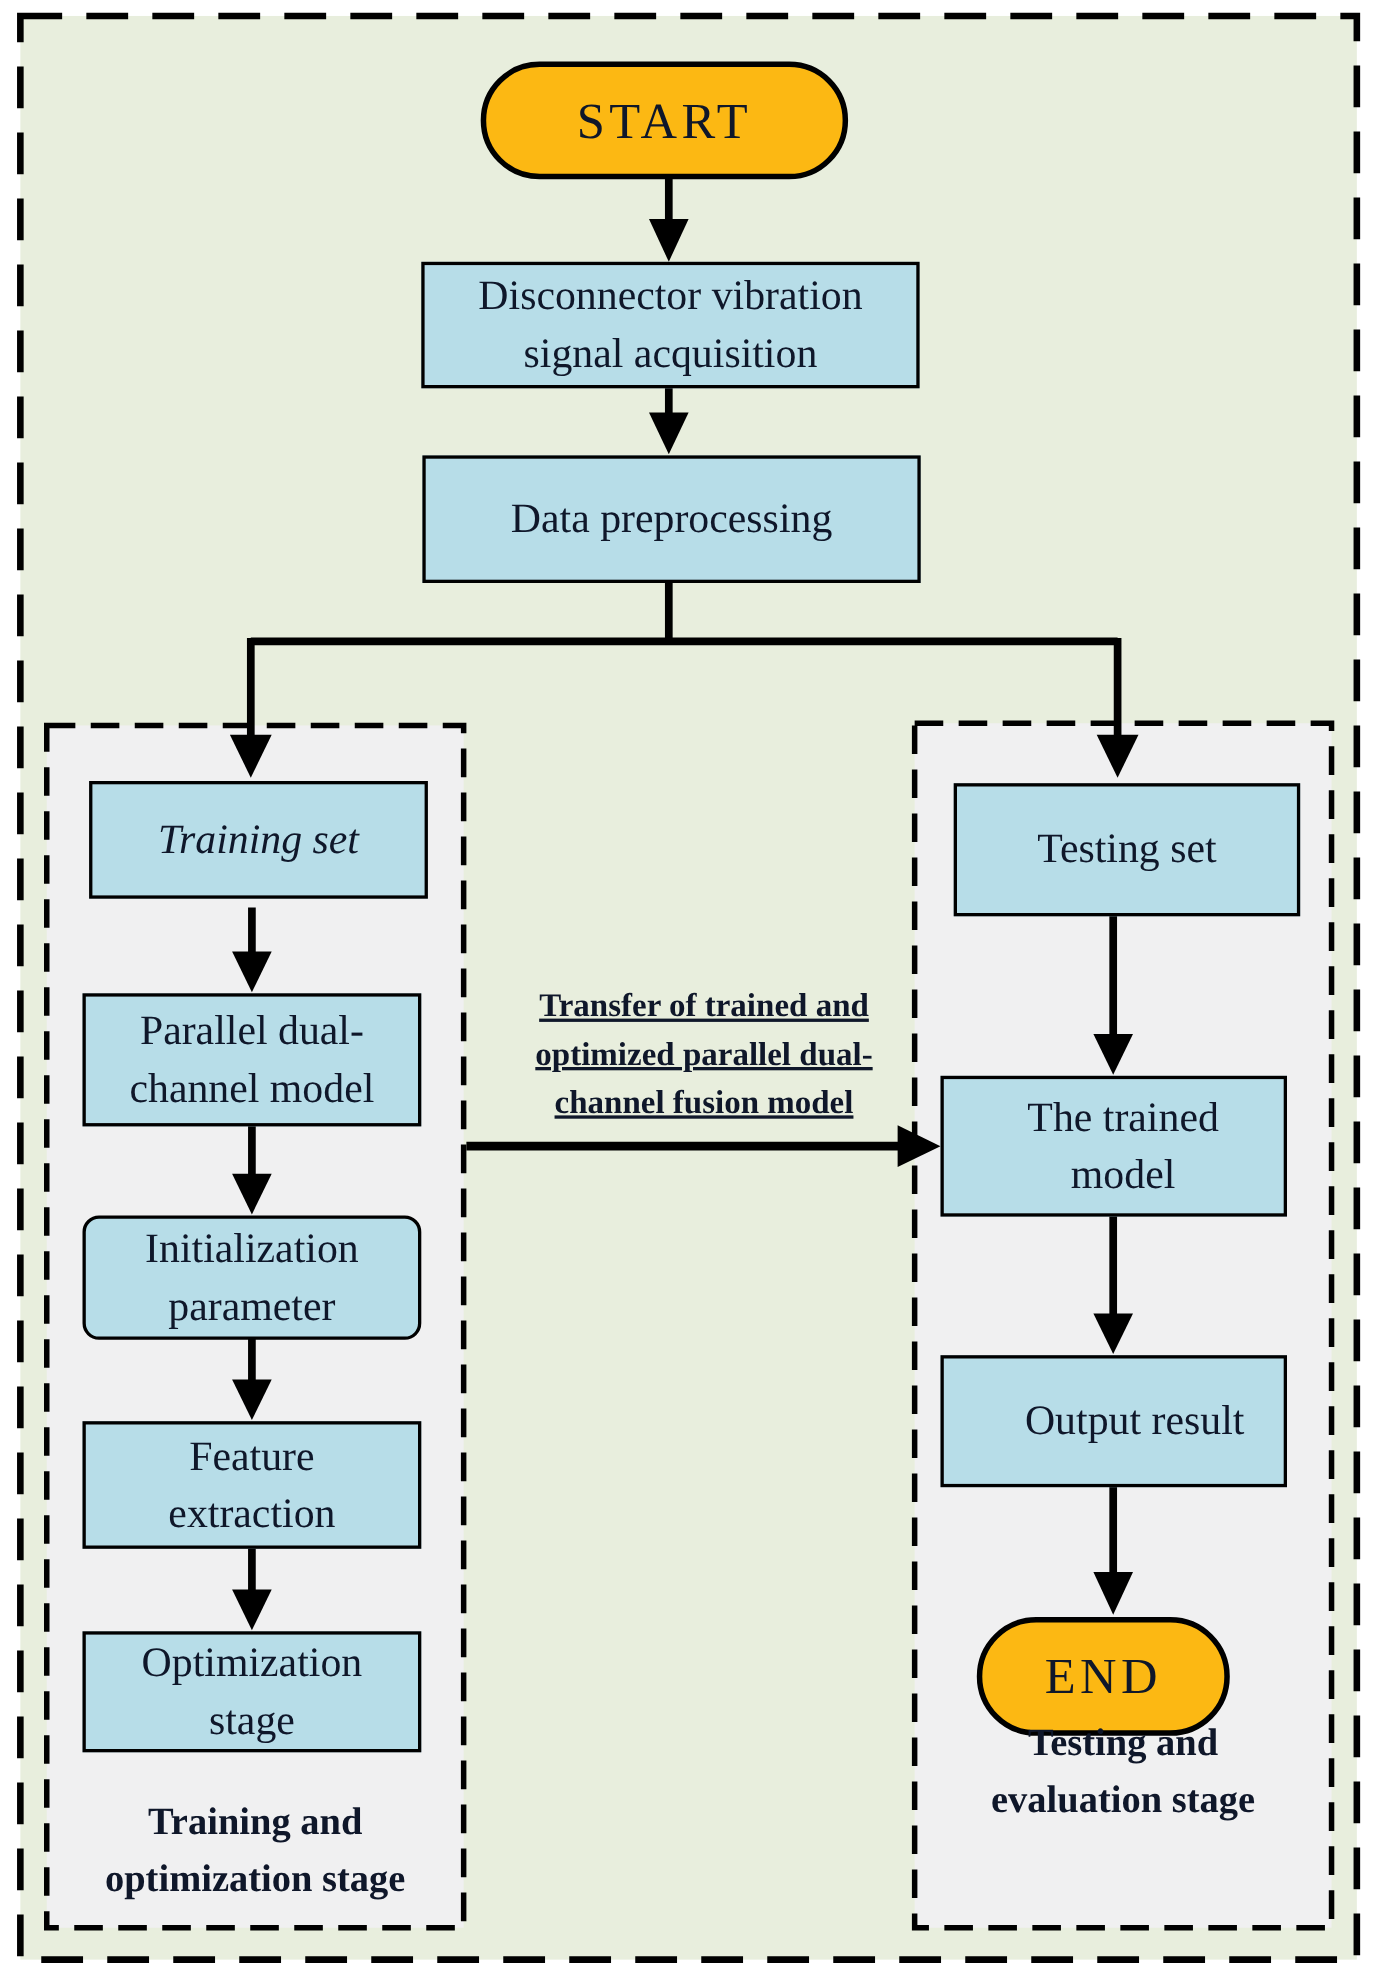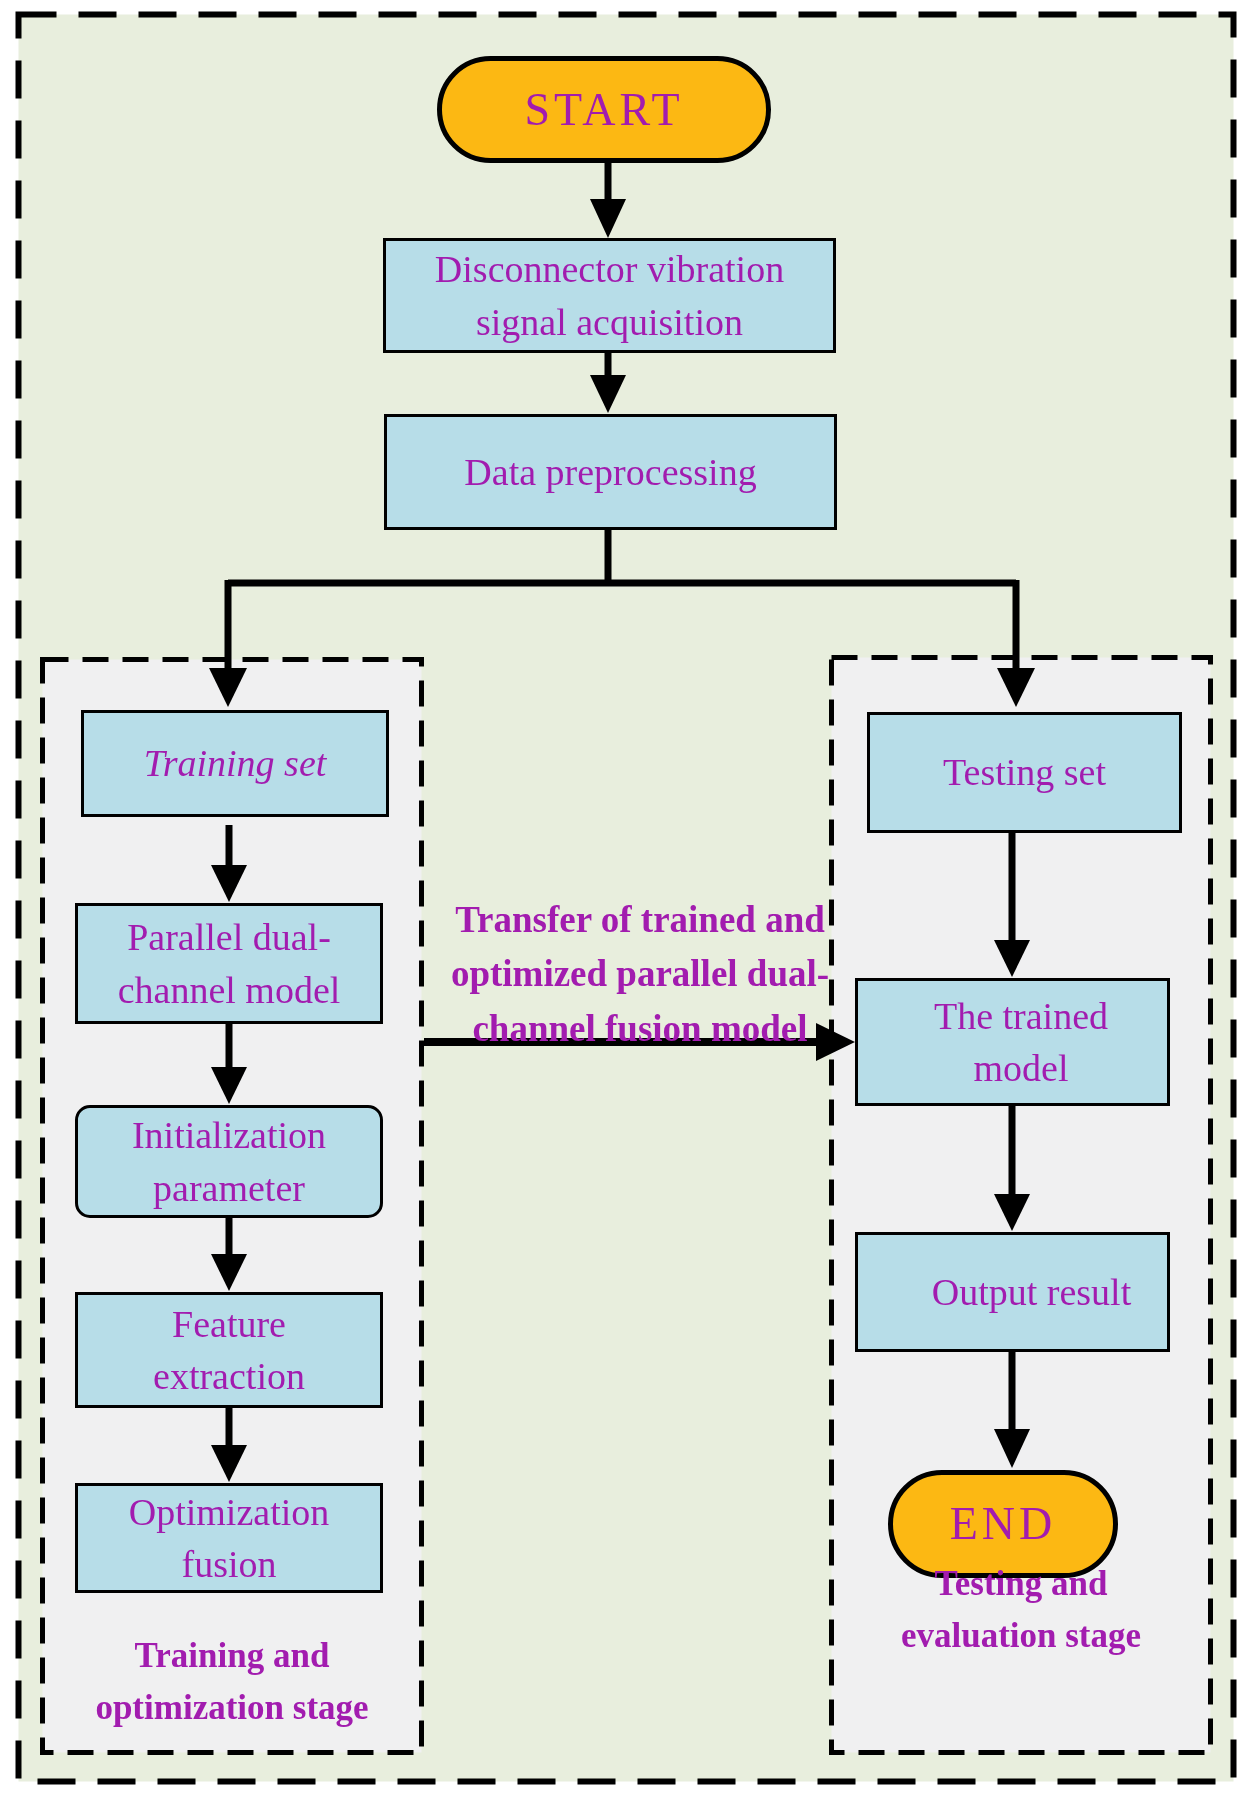--- a/index.html
+++ b/index.html
@@ -1,36 +1,36 @@
 <!DOCTYPE html>
 <html><head>
 <meta charset="utf-8">
 <style>
   html,body{margin:0;padding:0;background:#ffffff;}
   .canvas{
     position:relative;width:1252px;height:1798px;overflow:hidden;
-    font-family:"Liberation Serif","DejaVu Serif",serif;color:#a21caf;
+    font-family:"Liberation Serif","DejaVu Serif",serif;color:#0f172a;
   }
   svg.layer{position:absolute;left:0;top:0;display:block;}
   .node{
     position:absolute;box-sizing:border-box;
     display:flex;align-items:center;justify-content:center;
     text-align:center;white-space:pre-line;
     background:#b7dde8;border:3px solid #000;
     font-size:38px;line-height:1.38;
   }
   .terminal{
     background:#fcb813;border-width:5px;border-radius:60px;
     font-size:46px;letter-spacing:4px;line-height:1;
   }
   .free-label{
     position:absolute;box-sizing:border-box;font-weight:bold;
     text-align:center;white-space:pre-line;
   }
-  .transfer-label{font-size:37px;line-height:1.47;}
+  .transfer-label{font-size:30px;line-height:1.47;text-decoration:underline;}
   .stage-label{font-size:35px;line-height:1.48;}
 </style>
 </head>
 <body>
 
 <div class="canvas">
 
   <svg class="layer" width="1252" height="1798" viewBox="0 0 1252 1798">
 
     <rect x="18.5" y="14.5" width="1215" height="1767" fill="#e8eedd" stroke="#000" stroke-width="6" stroke-dasharray="38 22"></rect>
@@ -80,21 +80,21 @@
   <div class="node" style="left:75px;top:903px;width:308px;height:121px;">Parallel dual-
 channel model</div>
 
   <div class="node" style="left:75px;top:1105px;width:308px;height:113px;border-radius:15px;">Initialization
 parameter</div>
 
   <div class="node" style="left:75px;top:1292px;width:308px;height:116px;">Feature
 extraction</div>
 
   <div class="node" style="left:75px;top:1483px;width:308px;height:110px;">Optimization
-fusion</div>
+stage</div>
 
   <div class="node" style="left:855px;top:712px;width:315px;height:121px;margin-left:12px;">Testing set</div>
 
   <div class="node" style="left:855px;top:978px;width:315px;height:128px;padding-left:17px;">The trained
 model</div>
 
   <div class="node" style="left:855px;top:1232px;width:315px;height:120px;padding-left:38px;">Output result</div>
 
   <div class="node terminal" style="left:888px;top:1470px;width:230px;height:108px;">END</div>
 

